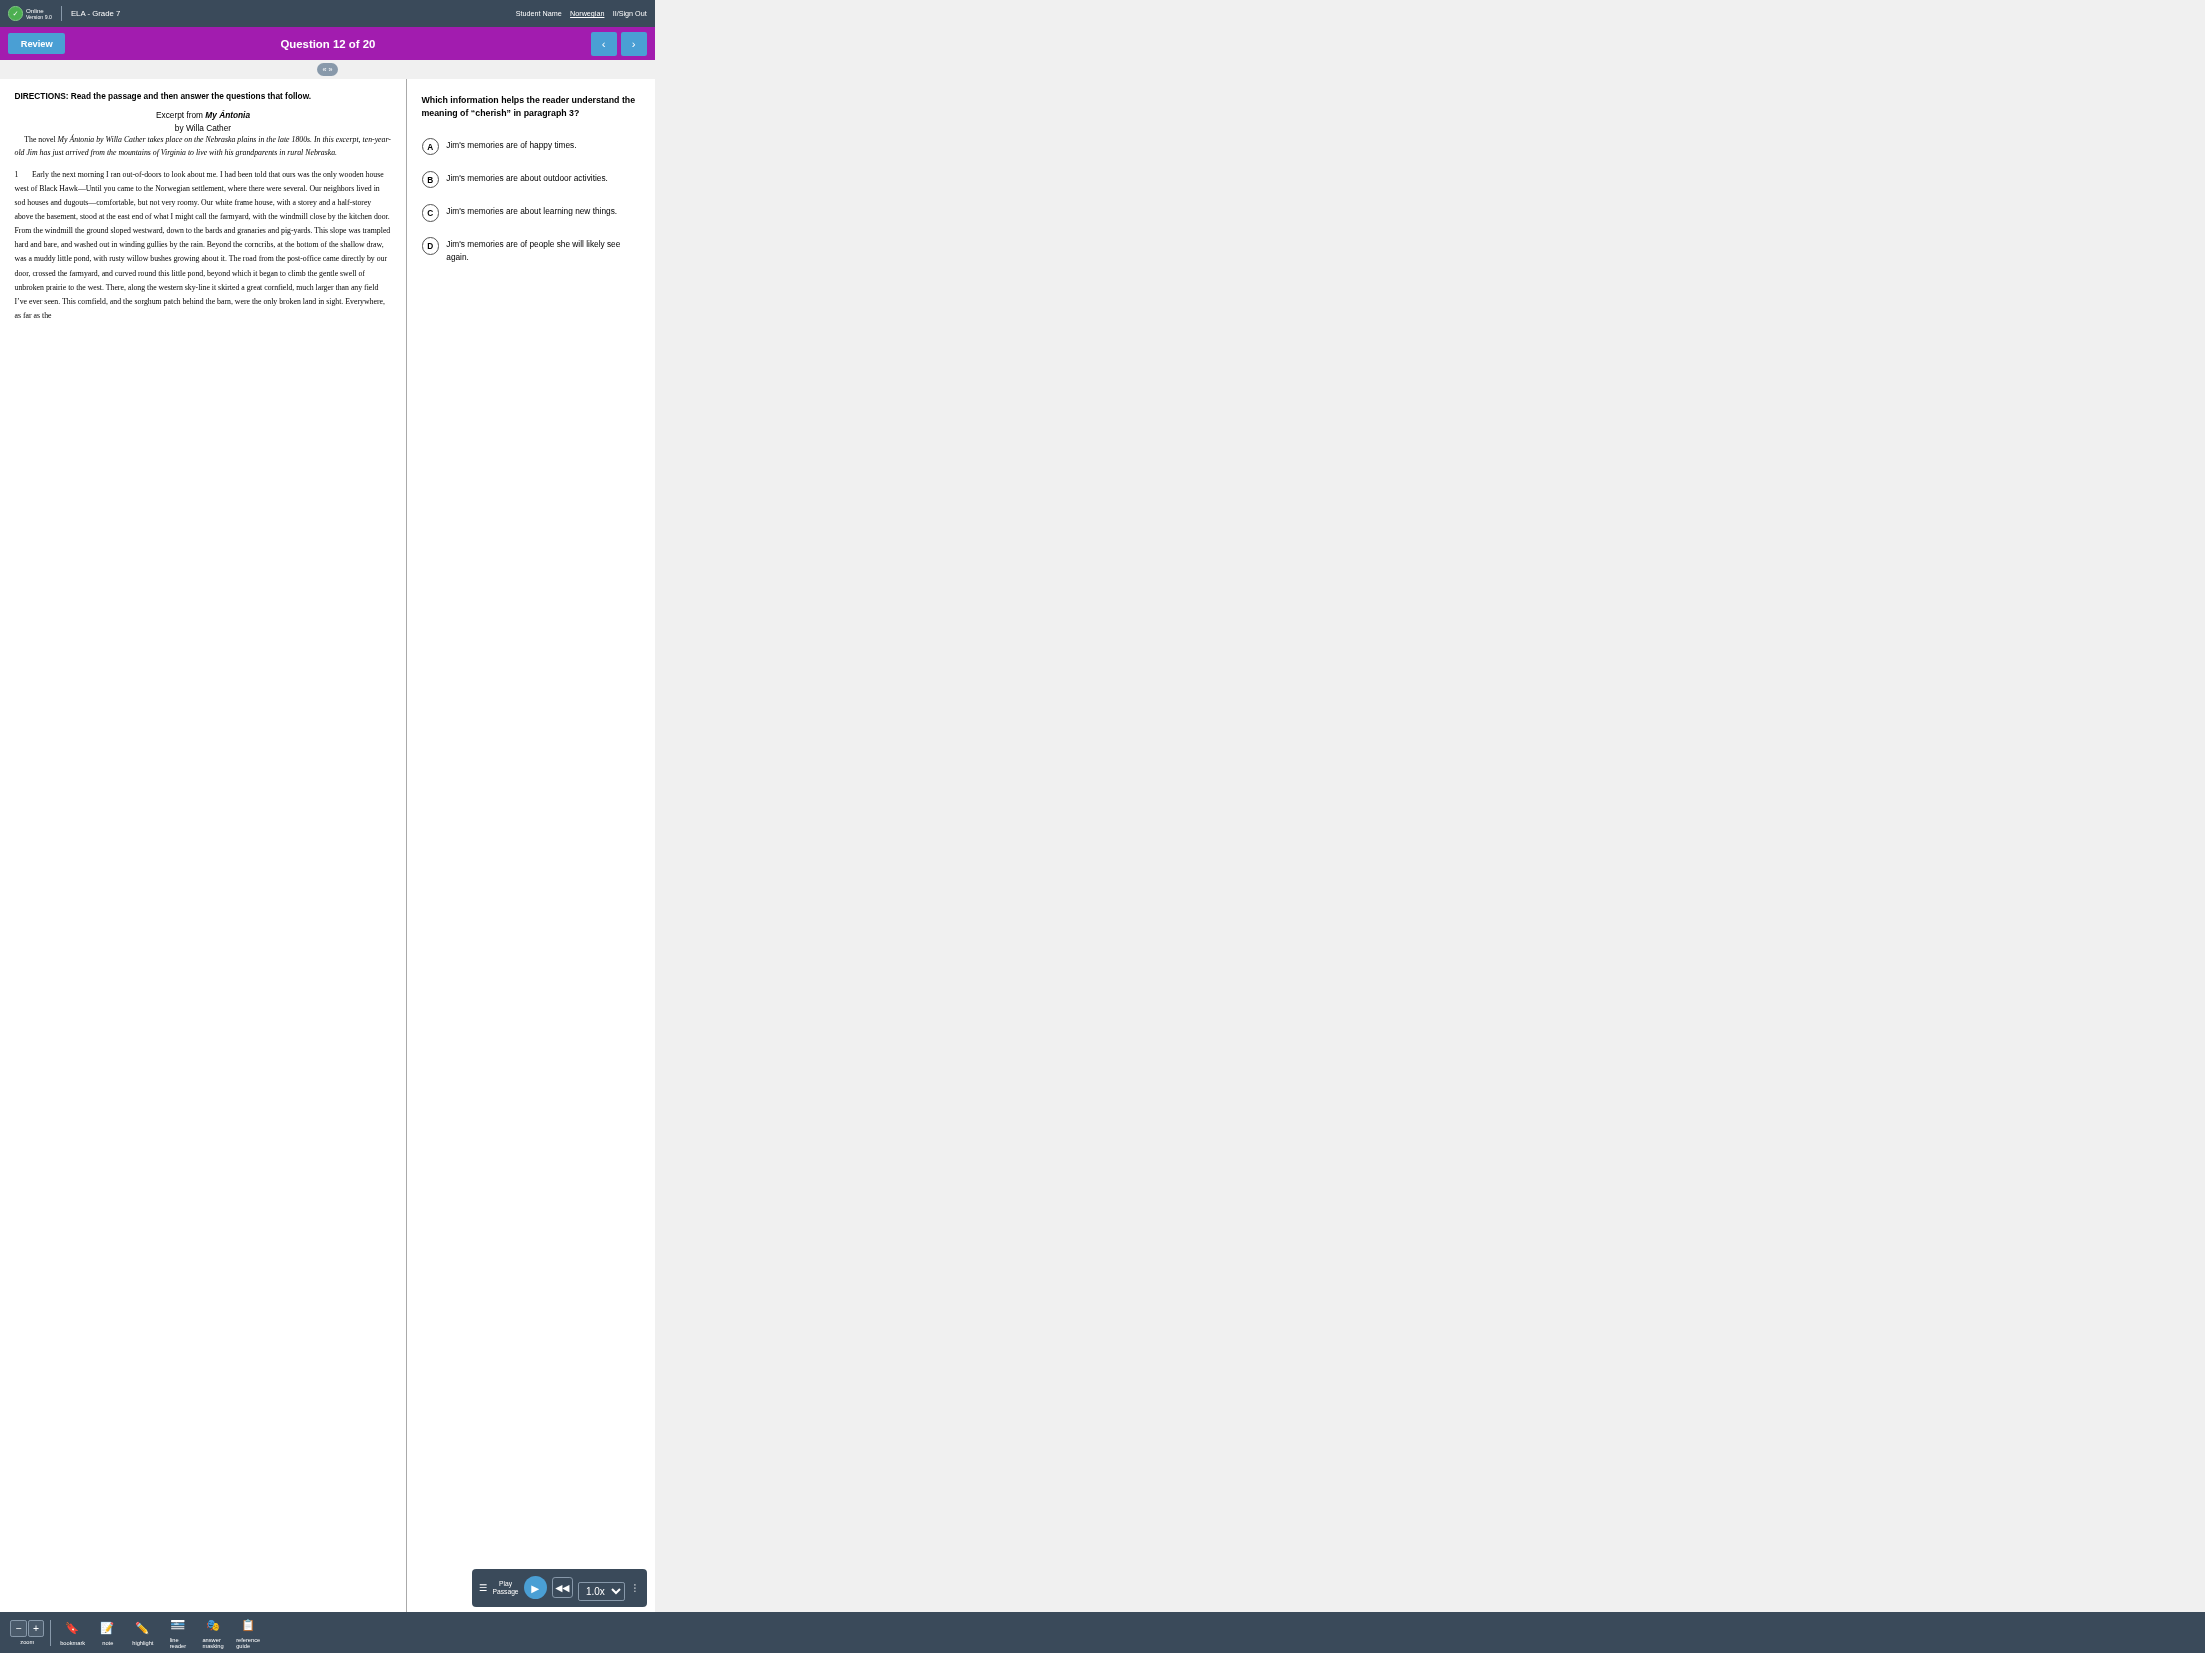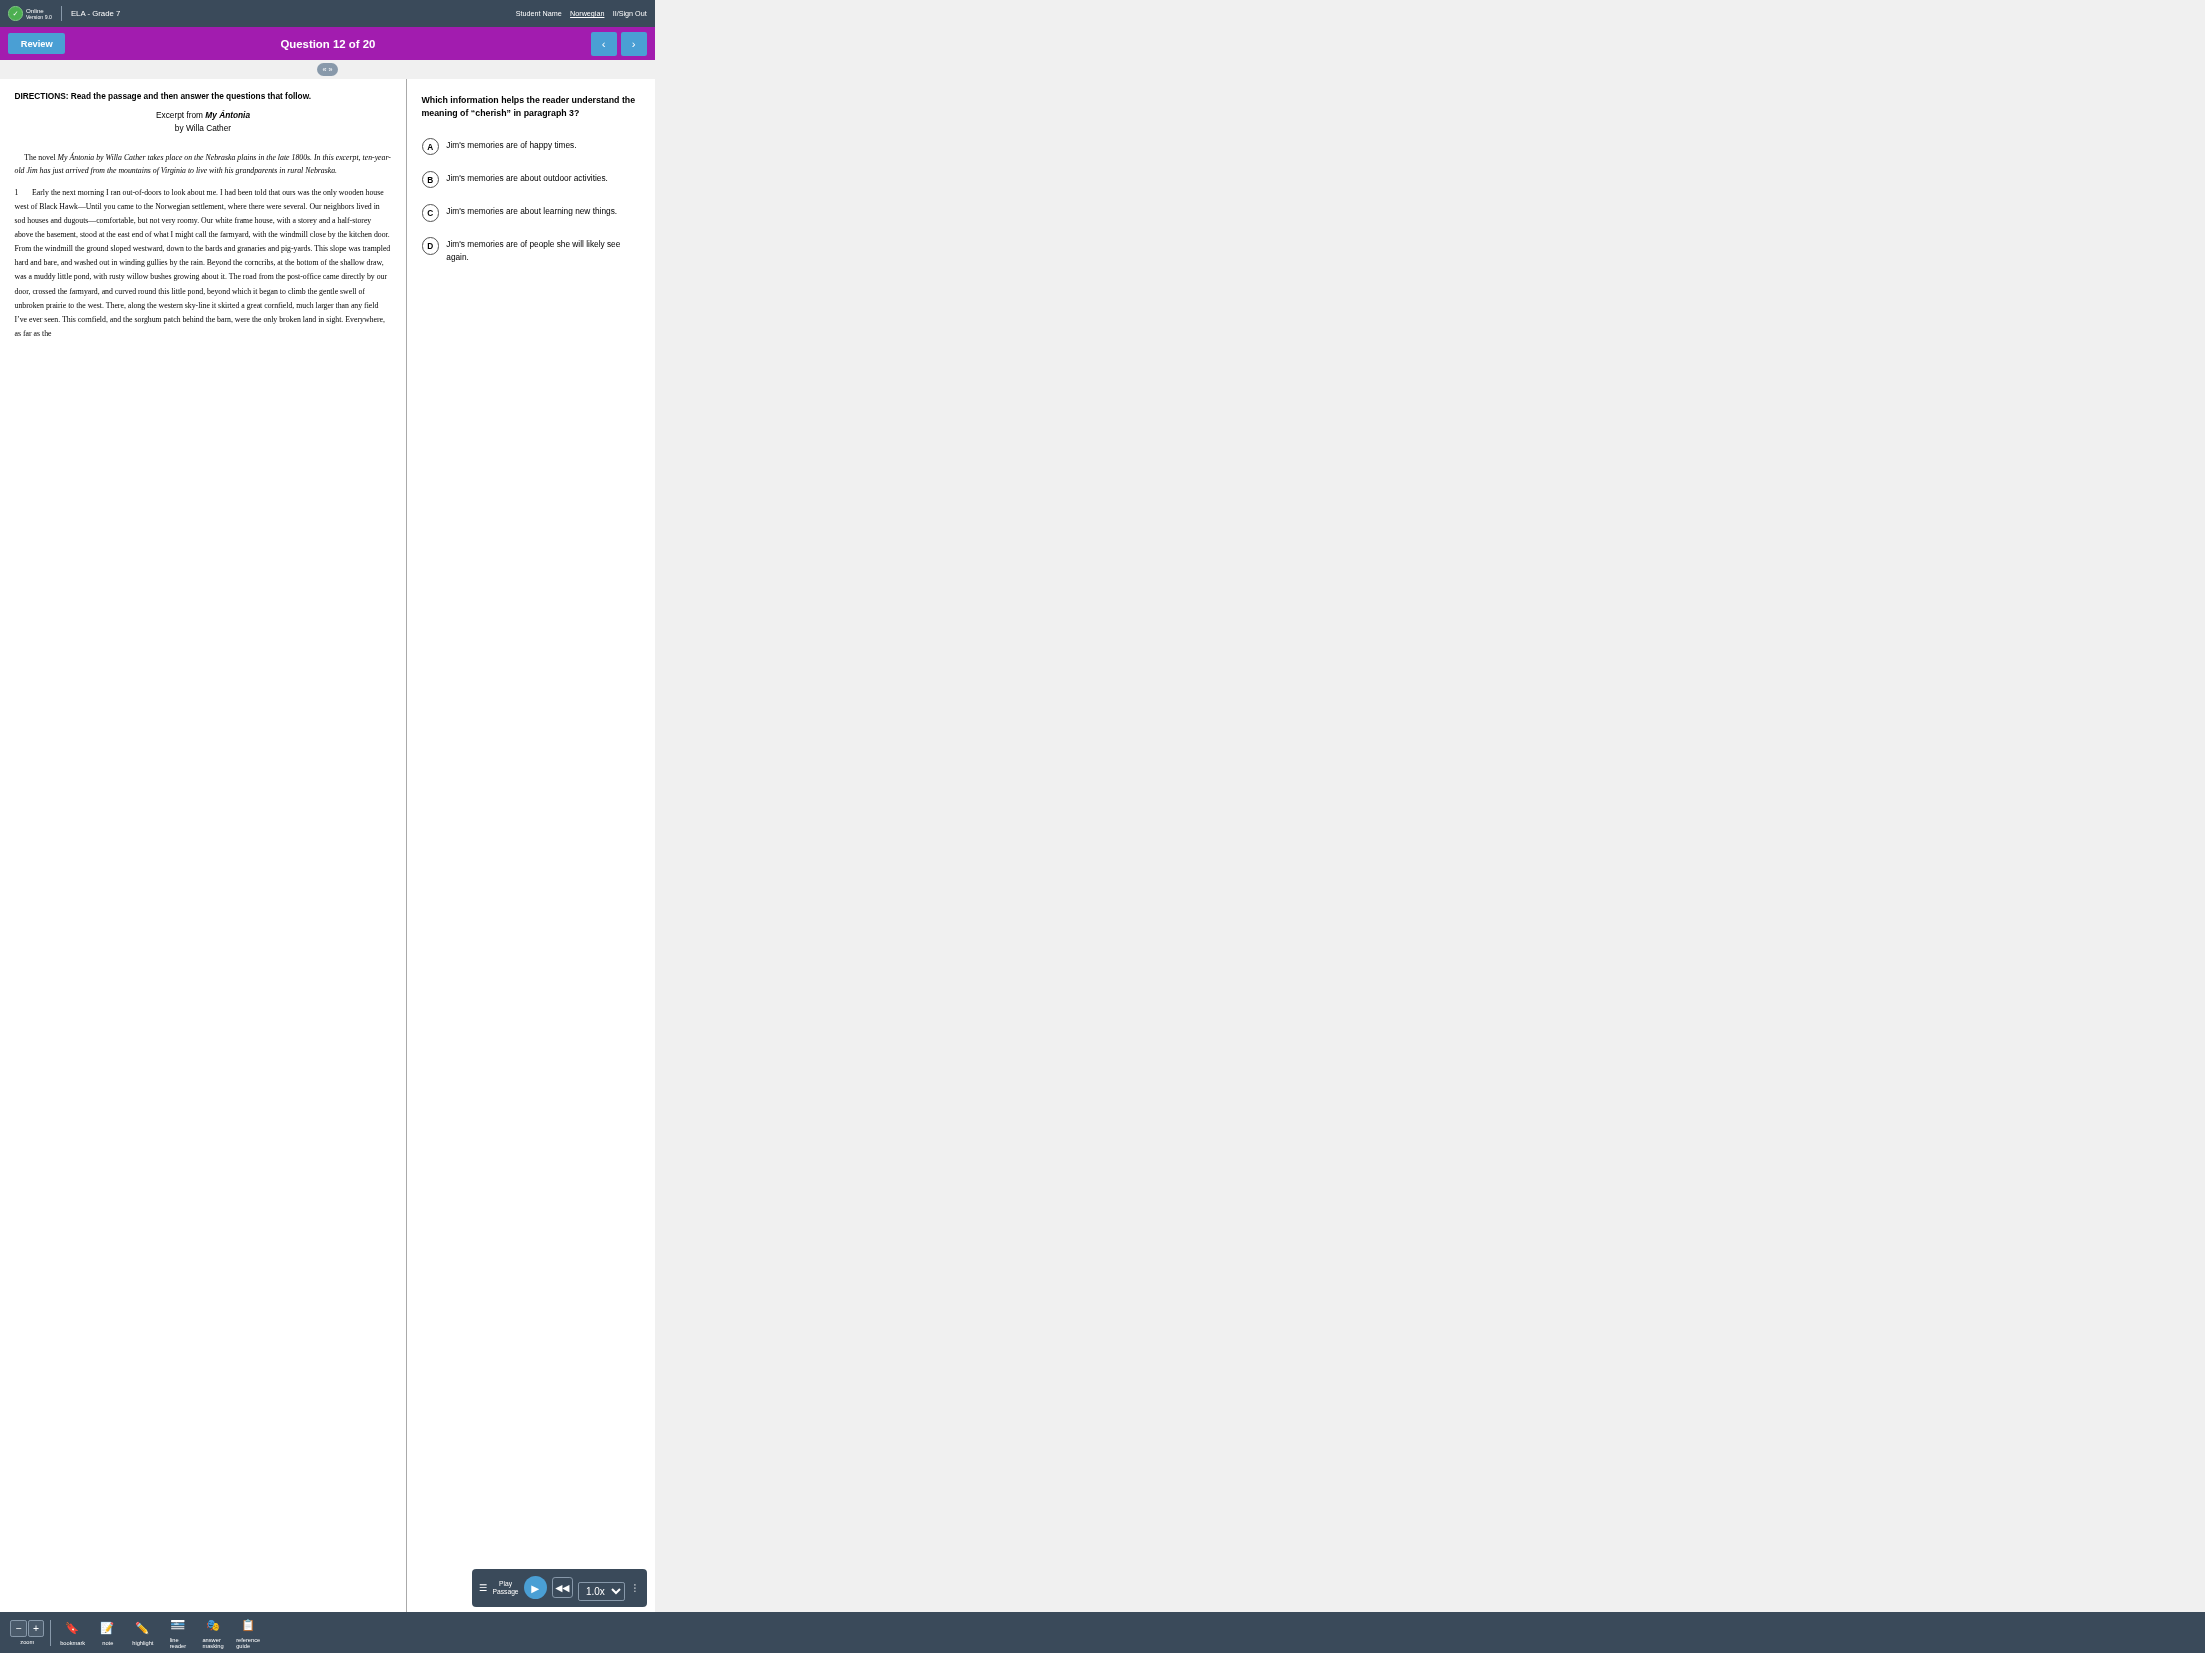--- a/index.html
+++ b/index.html
@@ -115,21 +115,21 @@
     .passage-title {
       text-align: center;
       font-family: Arial, sans-serif;
       font-size: 8.3px;
       margin-bottom: 2.1px;
     }
     .passage-author {
       text-align: center;
       font-family: Arial, sans-serif;
       font-size: 8.3px;
-      margin-bottom: 18px;
+      margin-bottom: 0;
     }
     .passage-intro {
       font-style: italic;
       font-size: 7.8px;
       line-height: 1.7;
       margin-bottom: 9.3px;
     }
     .passage-intro .normal { font-style: normal; }
     .passage-body {
       font-size: 7.8px;

